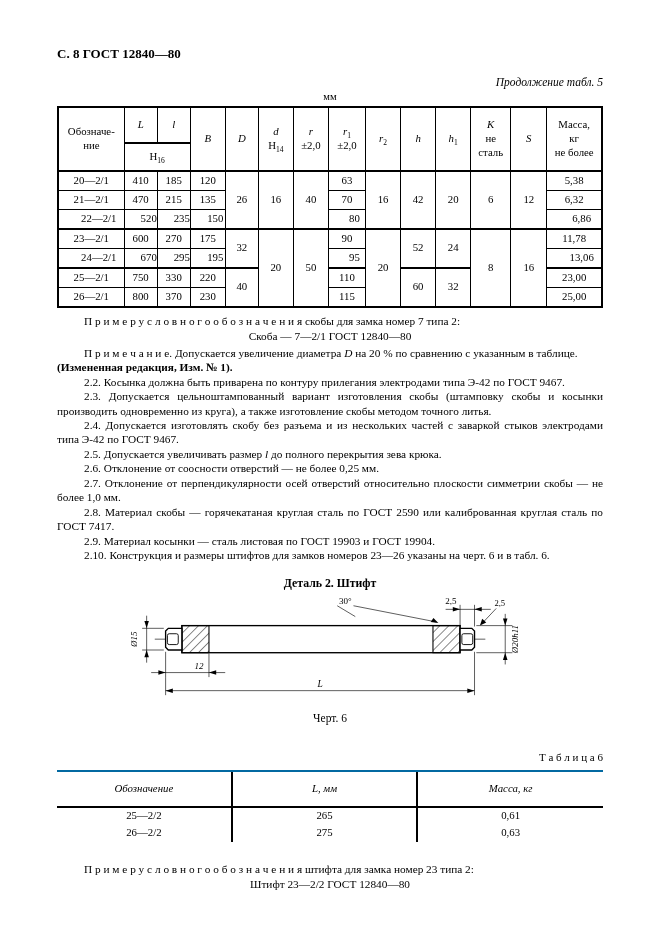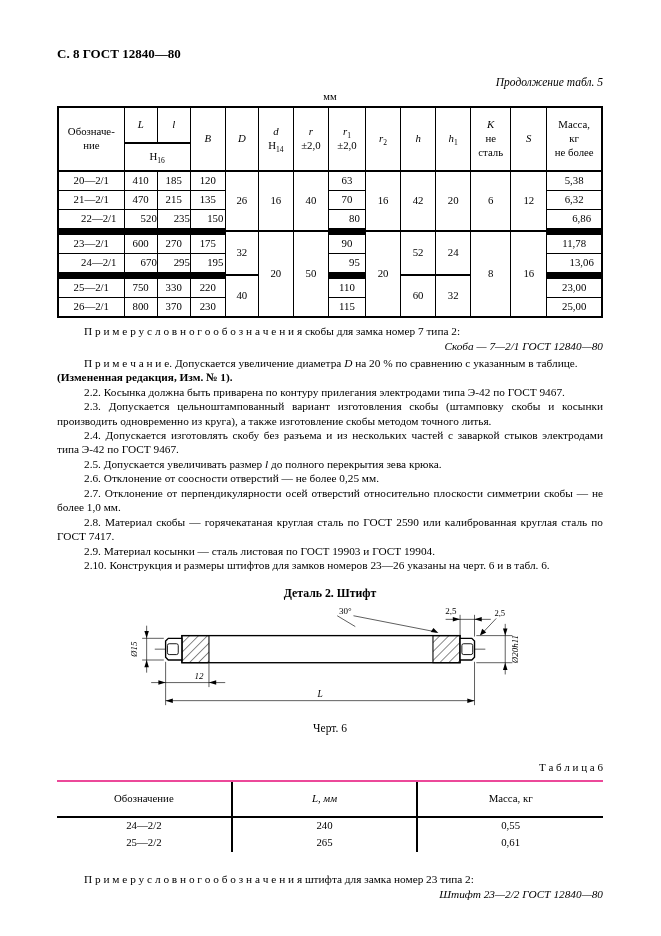--- a/index.html
+++ b/index.html
@@ -15,40 +15,40 @@
   .units{text-align:center;font-size:10.5px;margin:1px 0 2px;}
 
   table{border-collapse:collapse;width:100%;table-layout:fixed;}
   
   .t5{border:2px solid #000;font-size:10.8px;}
   .t5 th,.t5 td{border:1px solid #000;text-align:center;vertical-align:middle;padding:0 1px;font-weight:normal;}
   .t5 th{border-bottom:2px solid #000;}
   .t5 .th-top{height:34px;border-bottom:2px solid #000;}
   .t5 .th-sub{height:26px;margin-left:28px;}
   .t5 tbody td{height:18px;}
-  .t5 .grp td{border-bottom:7px solid #000000;padding-left:16px;}
+  .t5 .grp td{border-bottom:2px solid #000000;padding-left:16px;}
   .t5 td.gb{border-bottom:2px solid #000;}
   .iv{font-style:italic;}
   .pre{white-space:pre-line;}
   sub{font-size:7.5px;line-height:0;}
   
   .dwg-title{font-weight:bold;text-align:center;margin:14px 0 2px;font-size:11.8px;}
   .dwg-wrap{text-align:center;}
   .dwg-caption{text-align:center;margin:2px 0 0;font-size:11.5px;}
   svg text{font-family:"Liberation Serif","DejaVu Serif",serif;}
   
   p{margin:0;text-align:justify;}
   .ind{text-indent:27px;}
-  .desig{text-align:right;font-style:italic;margin:1px 0 2px;}
+  .desig{text-align:center;margin:1px 0 2px;}
   .amended{font-weight:bold;}
   .ex1{margin-top:6px;}
   
   .t6-label{text-align:right;margin-top:24px;font-size:11px;}
   .t6{margin-top:6px;font-size:10.8px;}
-  .t6 th{border-top:2px solid #ec4899;border-bottom:2px solid #000;font-weight:normal;height:32px;text-align:center;vertical-align:middle;}
+  .t6 th{border-top:2px solid #0369a1;border-bottom:2px solid #000;font-weight:normal;height:32px;text-align:center;vertical-align:middle;font-style:italic;}
   .t6 td{text-align:center;height:15px;}
   .t6 .vl{border-left:2px solid #000;}
   .ex2{margin-top:20px;}
 </style>
 </head>
 <body>
 
 <div class="hdr">С. 8 ГОСТ 12840—80</div>
 <div class="continuation">Продолжение табл. 5</div>
 <div class="units">мм</div>
@@ -266,26 +266,26 @@
     </colgroup>
   <thead>
     <tr>
       <th>Обозначение</th>
       <th class="vl iv">L, мм</th>
       <th class="vl">Масса, кг</th>
     </tr>
   </thead>
   <tbody>
     <tr>
-      <td>24—2/2</td>
-      <td class="vl">240</td>
-      <td class="vl">0,55</td>
-    </tr>
-    <tr>
       <td>25—2/2</td>
       <td class="vl">265</td>
       <td class="vl">0,61</td>
     </tr>
+    <tr>
+      <td>26—2/2</td>
+      <td class="vl">275</td>
+      <td class="vl">0,63</td>
+    </tr>
   </tbody>
 </table>
 
 <p class="ind ex2"><span>П р и м е р   у с л о в н о г о   о б о з н а ч е н и я</span><span> штифта для замка номер 23 типа 2:</span></p>
 <p class="desig">Штифт 23—2/2 ГОСТ 12840—80</p>
 
 </body></html>

